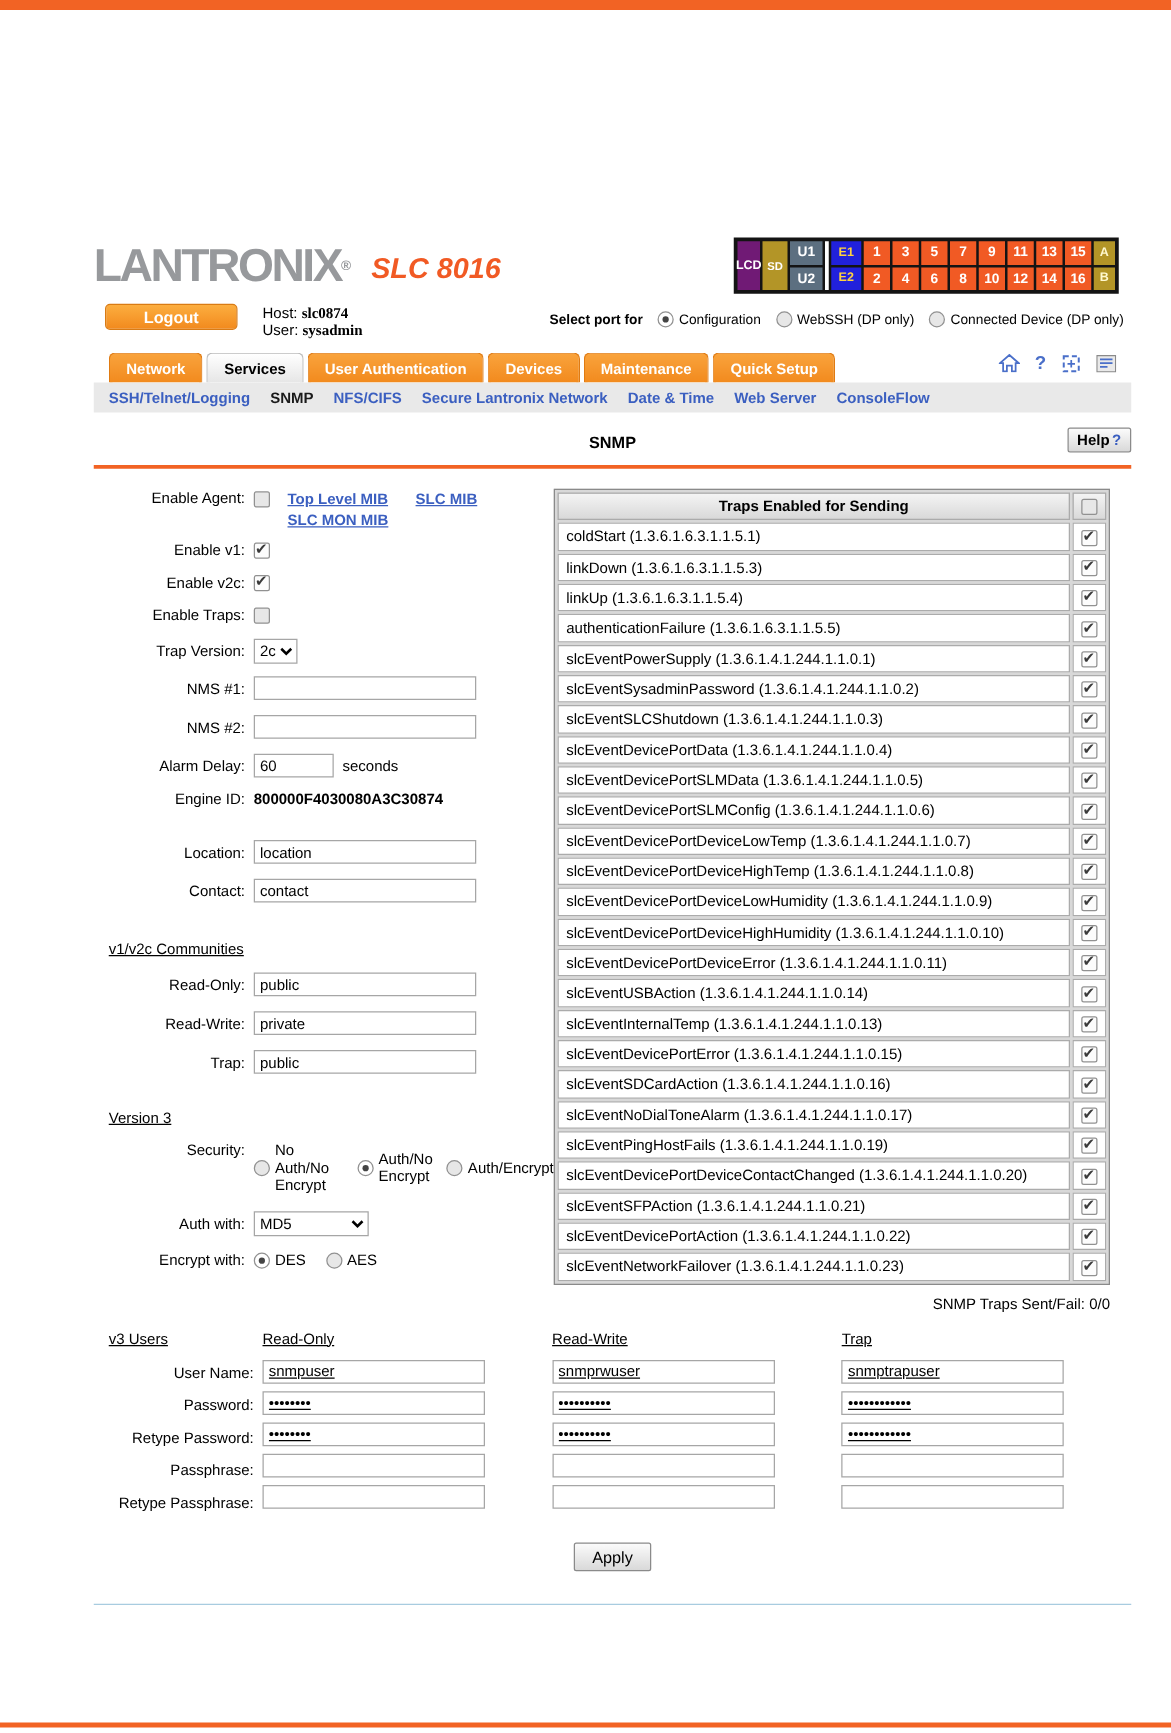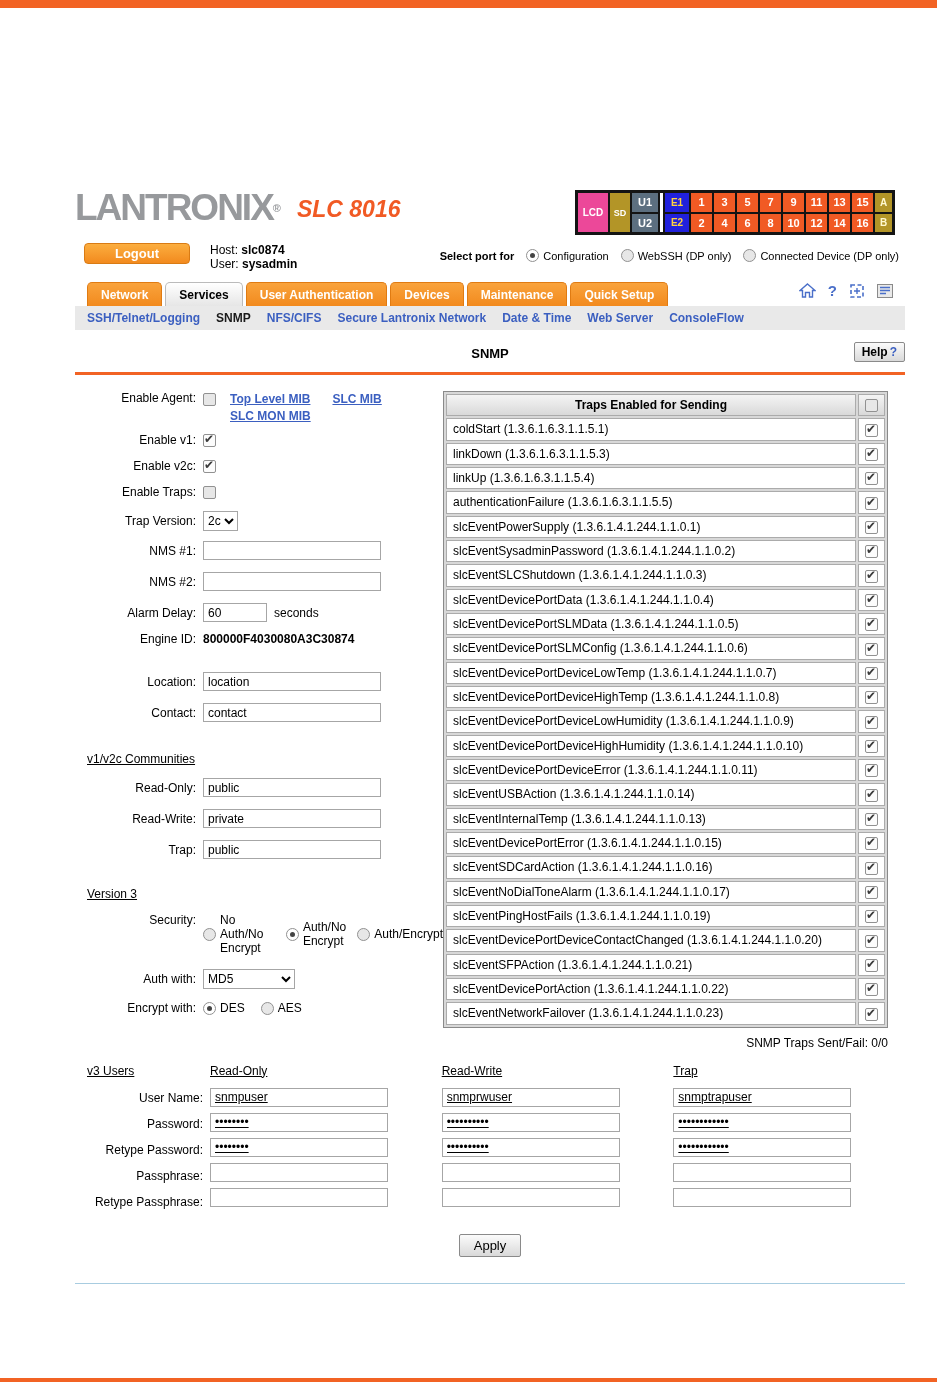--- a/index.html
+++ b/index.html
@@ -7,47 +7,47 @@
   body {
     width:937px; height:1386px; position:relative; background:#fff;
     font-family:"Liberation Sans", sans-serif; font-size:12px; color:#000;
     overflow:hidden;
   }
   .topbar { height:8px; background:#F26324; }
   .content { width:830px; margin-left:75px; }
 
   
   .header { margin-top:182px; }
-  .hrow1 { display:flex; justify-content:space-between; align-items:flex-start; }
+  .hrow1 { display:flex; justify-content:space-between; align-items:center; }
   .logoblock { display:flex; align-items:flex-start; }
   .logotext { font-size:37px; font-weight:bold; color:#97999C; letter-spacing:-2px; line-height:36px; }
   .logoreg { font-size:11px; color:#97999C; vertical-align:top; }
   .model { font-size:23px; font-weight:bold; font-style:italic; color:#F15A24; margin-left:18px; margin-top:6px; }
 
   .portdiag { display:flex; background:#141414; padding:3px; gap:2px; height:45px; margin-right:10px; }
   .pcol { display:flex; flex-direction:column; gap:2px; }
   .pcell { display:flex; align-items:center; justify-content:center; font-weight:bold; color:#fff; flex:1; }
-  .lcd { width:30px; background:#ec4899; font-size:10px; }
+  .lcd { width:18px; background:#701a75; font-size:10px; }
   .sd  { width:20px; background:#B39527; font-size:9px; }
   .u   { width:26px; background:#5C6F80; font-size:11px; }
   .pdiv { width:3px; background:#fff; }
   .e   { width:24px; background:#2121DC; color:#FFD23F; font-size:10px; }
   .ports-grid { display:grid; grid-template-columns:repeat(8,21px); grid-auto-rows:1fr; gap:2px; }
   .port { background:#F15A24; color:#fff; font-size:11px; display:flex; align-items:center; justify-content:center; font-weight:bold; }
   .ab  { width:17px; background:#B39527; color:#FFF9CF; font-size:10px; }
 
   .hrow2 { display:flex; justify-content:space-between; margin-top:8px; align-items:flex-start; }
   .hrow2-left { display:flex; align-items:flex-start; }
   .logout {
     width:106px; height:21px; border:1px solid #D97B14; border-radius:4px;
     background:linear-gradient(#FCAE3F,#F28A1E); color:#fff; font-weight:bold;
     font-size:13px; cursor:pointer; margin-left:9px; font-family:"Liberation Sans",sans-serif;
   }
   .hostuser { margin-left:20px; line-height:14px; font-size:12px; }
-  .hostuser b { font-weight:bold; }
+  .hostuser b { font-weight:bold;font-family:Liberation Serif, serif; }
   .selectport { display:flex; align-items:center; gap:12px; font-size:11px; margin-top:6px; margin-right:6px; }
   .selectport .splabel { font-weight:bold; }
   .radlab { display:flex; align-items:center; gap:4px; }
 
   
   .tabbar { display:flex; align-items:flex-start; margin-top:11px;padding-left:12px; }
   .tab {
     padding:5px 13px 4px 13px; background:linear-gradient(#F9A33C,#F28A1E);
     color:#fff; font-weight:bold; font-size:12px; border:1px solid #E07B12; border-bottom:none;
     border-radius:5px 5px 0 0; margin-right:3px; cursor:pointer; white-space:nowrap;

